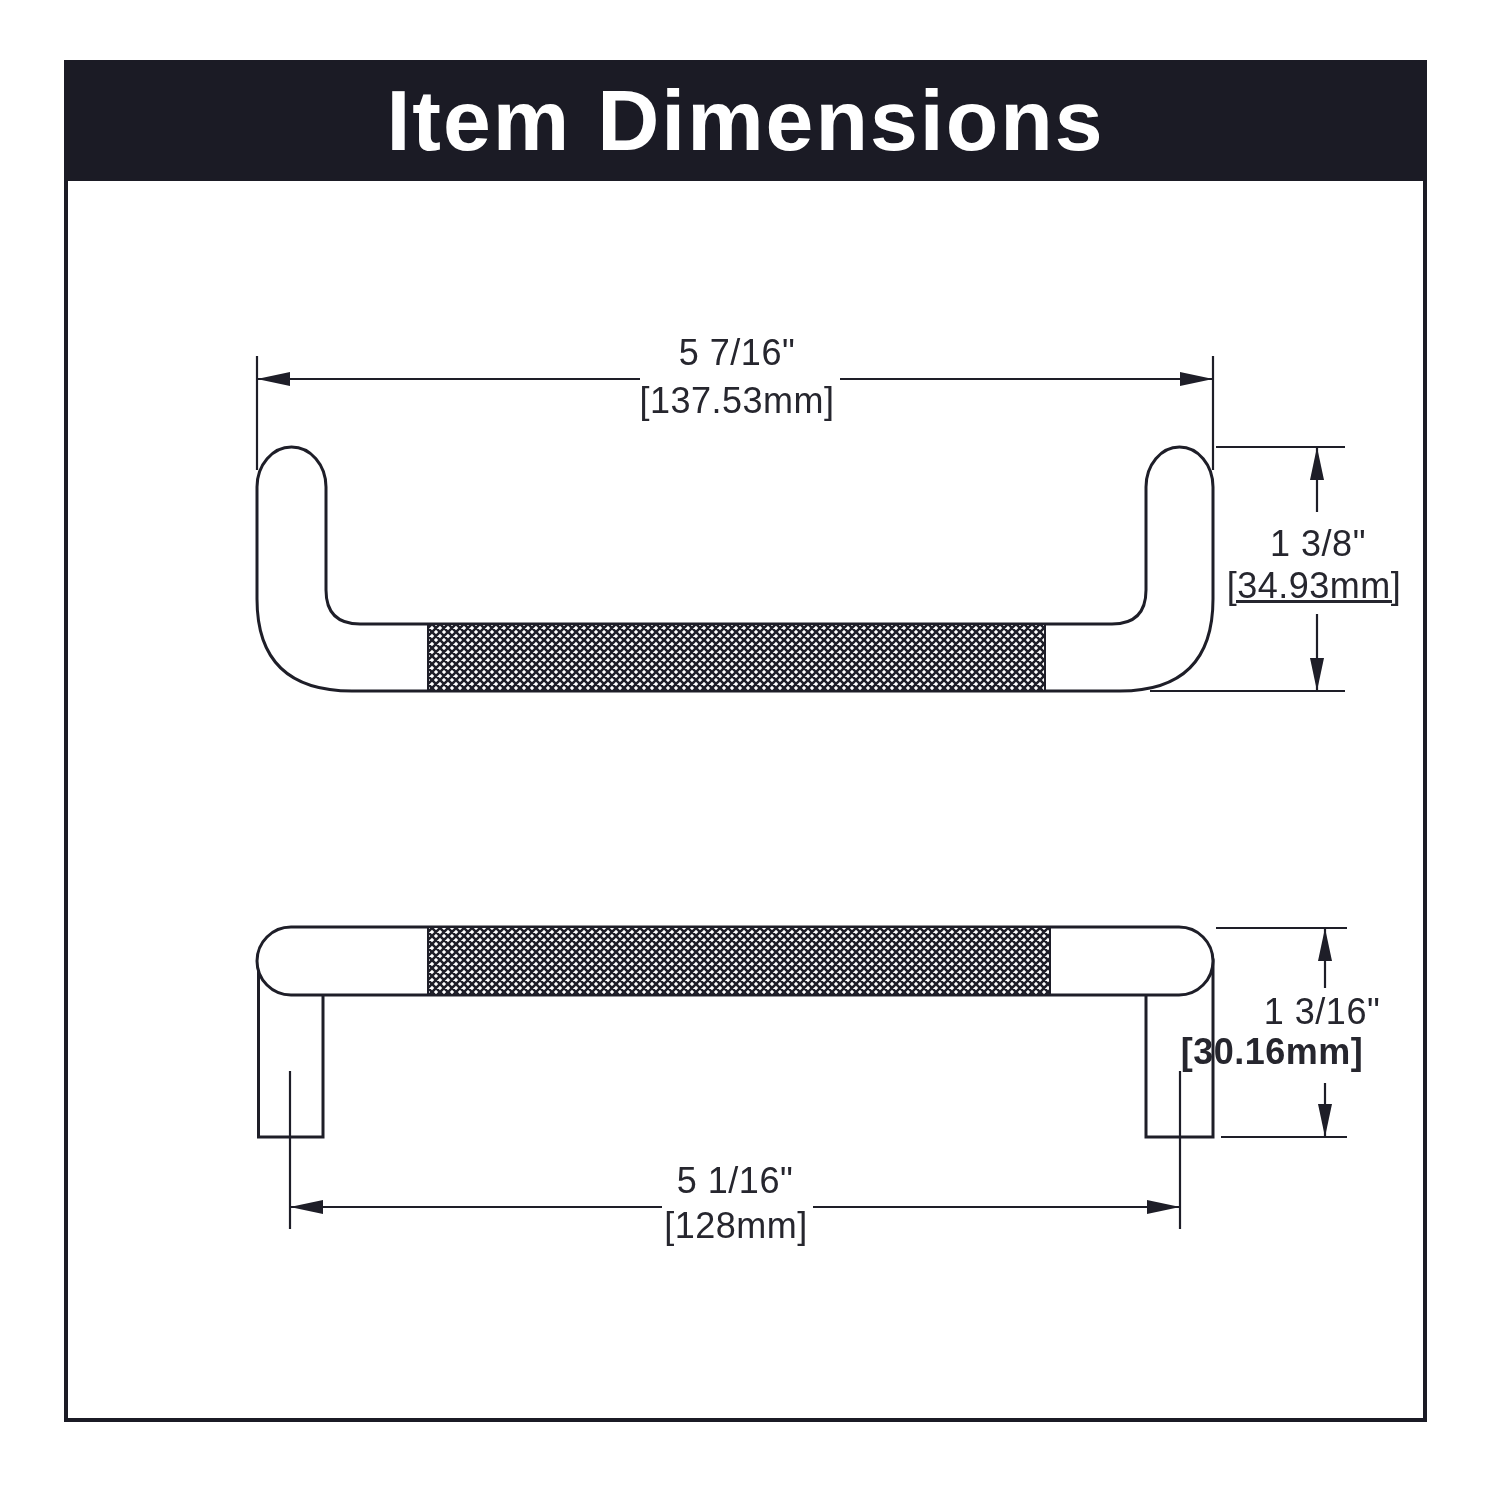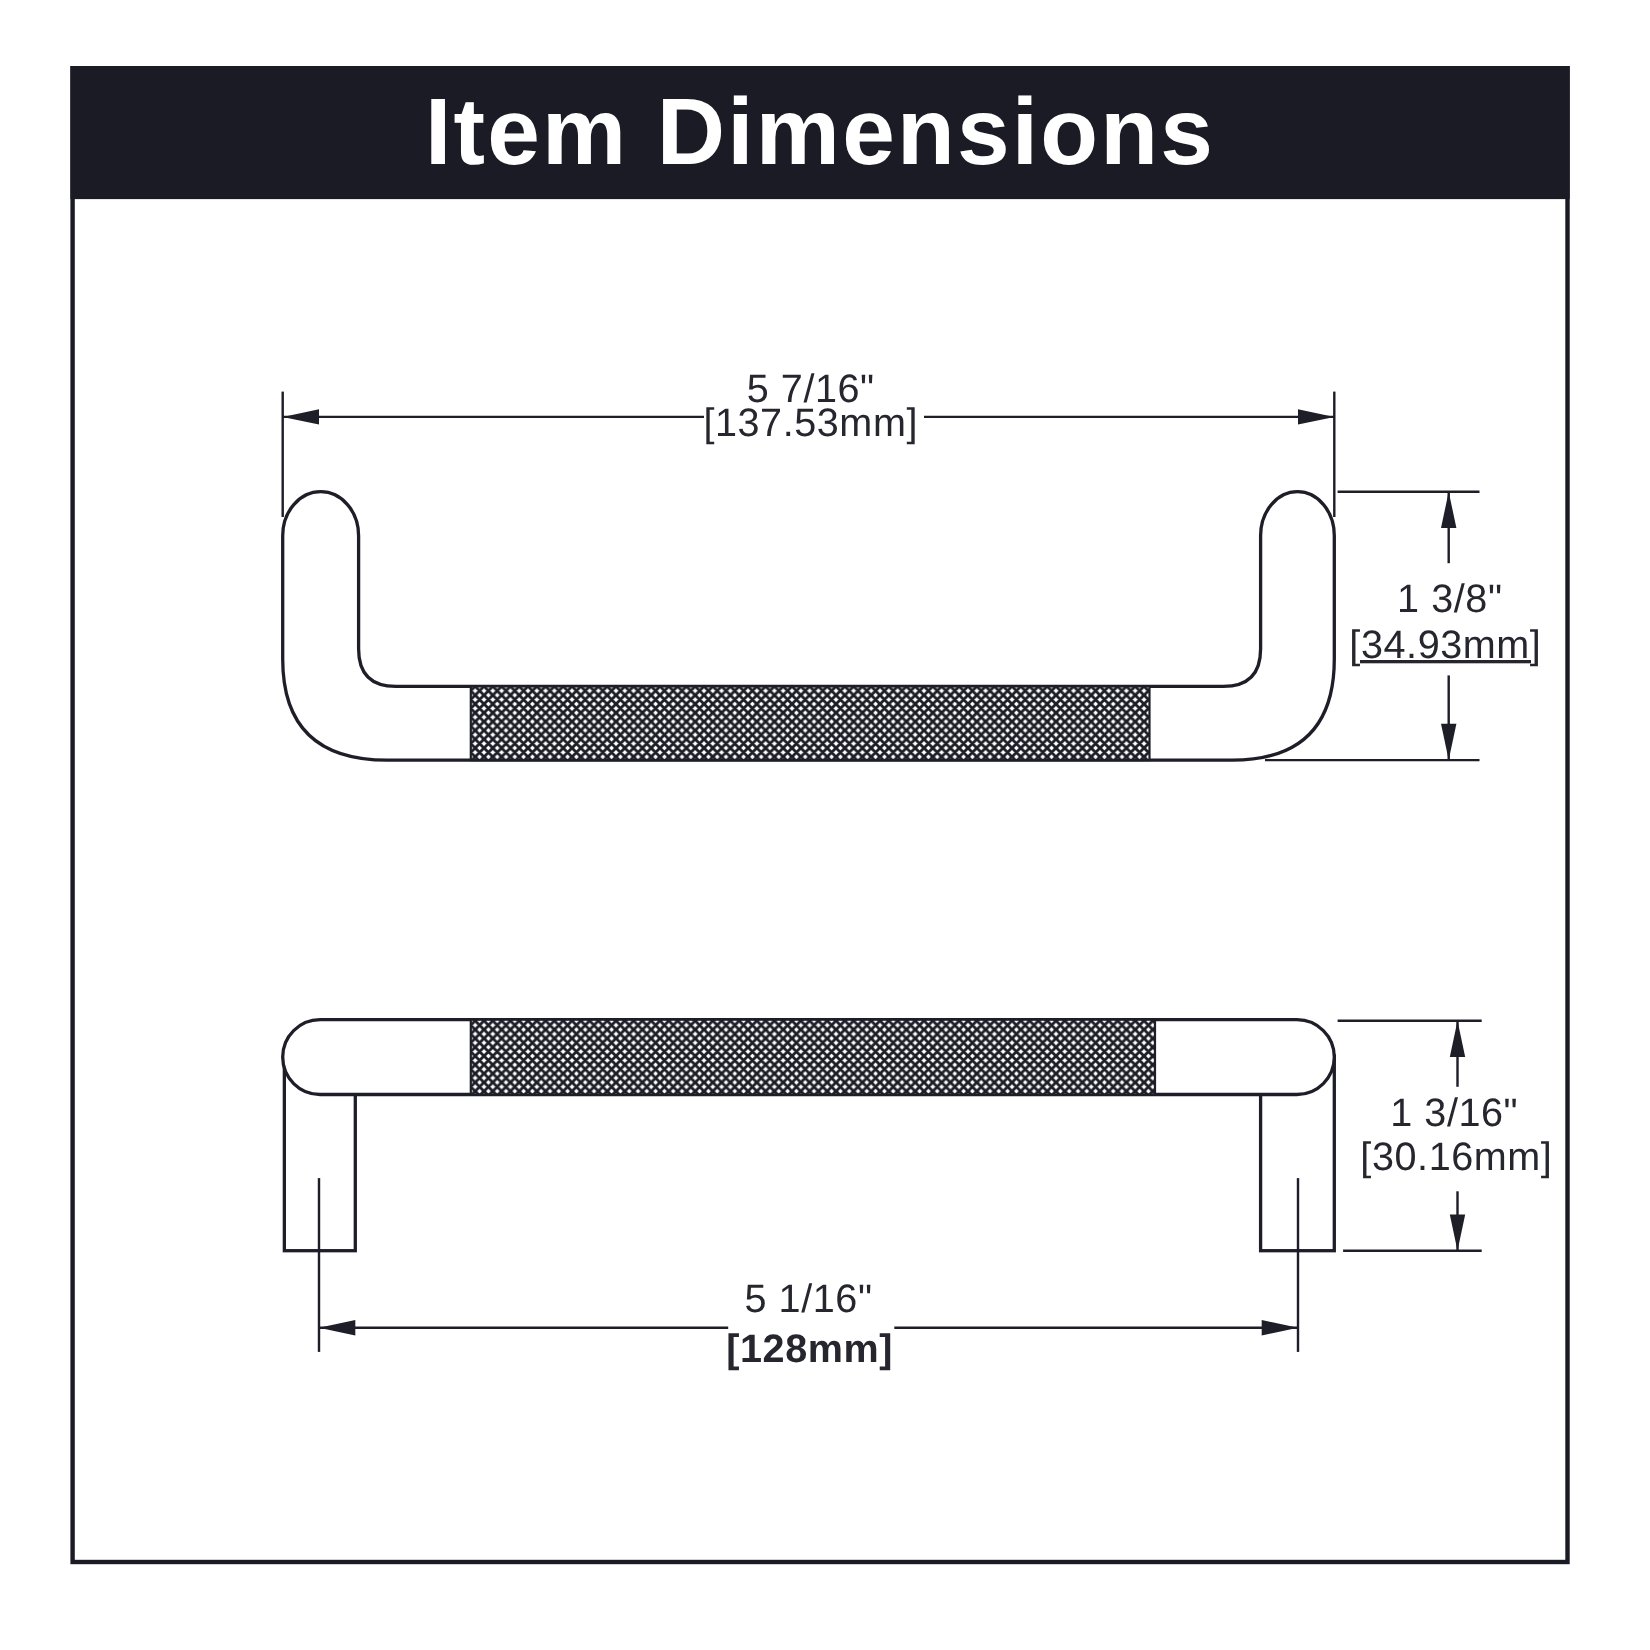--- a/index.html
+++ b/index.html
@@ -106,22 +106,22 @@
       <line x1="1221" y1="1137" x2="1347" y2="1137"></line>
       <line x1="1325" y1="928" x2="1325" y2="988"></line>
       <line x1="1325" y1="1083" x2="1325" y2="1137"></line>
       <polygon points="1325,928 1318,961 1332,961" fill="#1e1e28" stroke="none"></polygon>
       <polygon points="1325,1137 1318,1104 1332,1104" fill="#1e1e28" stroke="none"></polygon>
     </g>
   </g>
 </svg>
 
 <div class="dim" style="left:737px;top:333px;">5 7/16"</div>
-<div class="dim" style="left:737px;top:364px;">[137.53mm]</div>
+<div class="dim" style="left:737px;top:381px;">[137.53mm]</div>
 
 <div class="dim" style="left:1318px;top:524px;">1 3/8"</div>
 <div class="dim" style="left:1314px;top:566px;text-decoration:underline;">[34.93mm]</div>
 
 <div class="dim" style="left:735px;top:1161px;">5 1/16"</div>
-<div class="dim" style="left:736px;top:1206px;font-weight:bold;">[128mm]</div>
+<div class="dim" style="left:736px;top:1206px;">[128mm]</div>
 
 <div class="dim" style="left:1322px;top:992px;">1 3/16"</div>
-<div class="dim" style="left:1324px;top:1032px;">[30.16mm]</div>
+<div class="dim" style="left:1272px;top:1032px;font-weight:bold;">[30.16mm]</div>
 
 </body></html>

